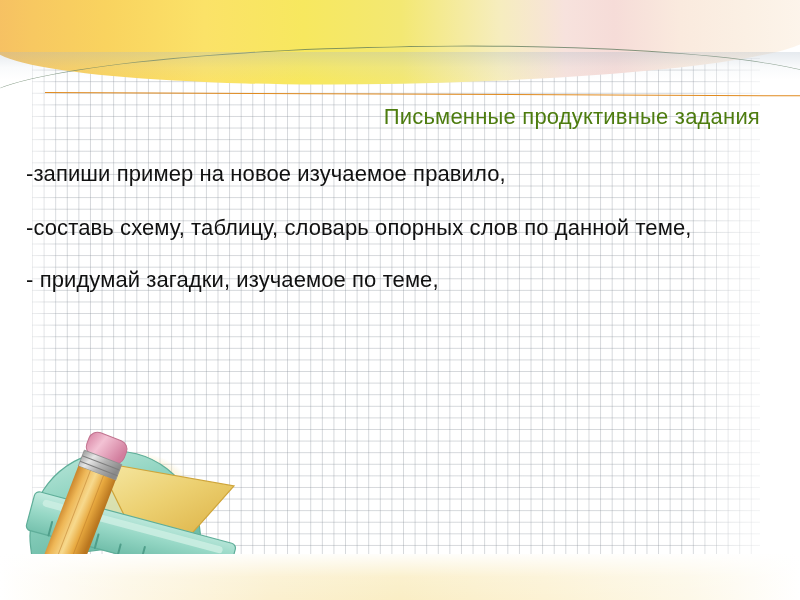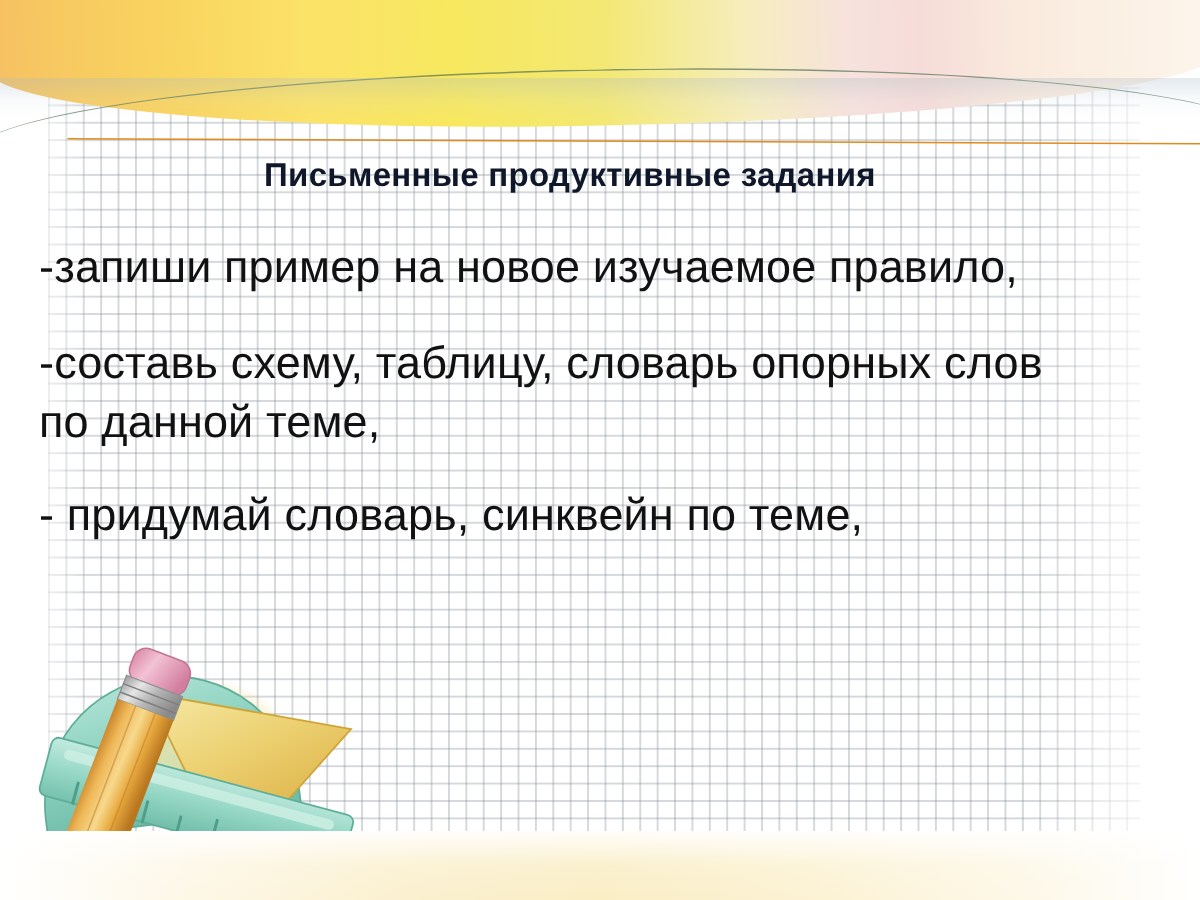--- a/index.html
+++ b/index.html
@@ -142,36 +142,36 @@
     height: 46px;
     background: linear-gradient(to bottom, rgba(255,255,255,0.92) 0%, rgba(255,255,255,0.15) 50%, rgba(255,255,255,0) 100%);
   }
 
   
   .title {
     position: absolute;
     left: 0;
     top: 104px;
     width: 760px;
-    text-align: center;
+    text-align: right;
     font-size: 22px;
-    font-weight: bold;
-    color: #0f172a;
+    font-weight: normal;
+    color: #4d7c0f;
     letter-spacing: 0.2px;
     white-space: nowrap;
   }
 
   .bullets {
     position: absolute;
     left: 26px;
     top: 160px;
     width: 720px;
   }
   .bullet {
-    font-size: 30px;
+    font-size: 22px;
     color: #111111;
     line-height: 1.28;
     margin: 0 0 24px 0;
     letter-spacing: 0.1px;
   }
   .bullet.b1 { margin-bottom: 26px; }
   .bullet.b2 { width: 700px; }
   .bullet.b3 { margin-bottom: 26px; }
   .bullet.b4 { padding-left: 9px; margin-bottom: 0; }
 
@@ -200,21 +200,21 @@
     <div class="top-band-haze"></div>
   </div>
 
   <div class="orange-rule"></div>
 
   <div class="title">Письменные продуктивные задания</div>
 
   <div class="bullets">
     <p class="bullet b1">-запиши пример на новое изучаемое правило,</p>
     <p class="bullet b2">-составь  схему, таблицу, словарь опорных слов по данной теме,</p>
-    <p class="bullet b3">- придумай словарь, синквейн по теме,</p>
+    <p class="bullet b3">- придумай загадки, изучаемое по теме,</p>
   </div>
 
   <div class="clipart">
     <svg width="300" height="176" viewBox="0 0 300 176" xmlns="http://www.w3.org/2000/svg">
       <defs>
         <linearGradient id="gTeal" x1="0" y1="0" x2="0.3" y2="1">
           <stop offset="0%" stop-color="#b9e6da"></stop>
           <stop offset="45%" stop-color="#92d5c2"></stop>
           <stop offset="100%" stop-color="#6fbda9"></stop>
         </linearGradient>

